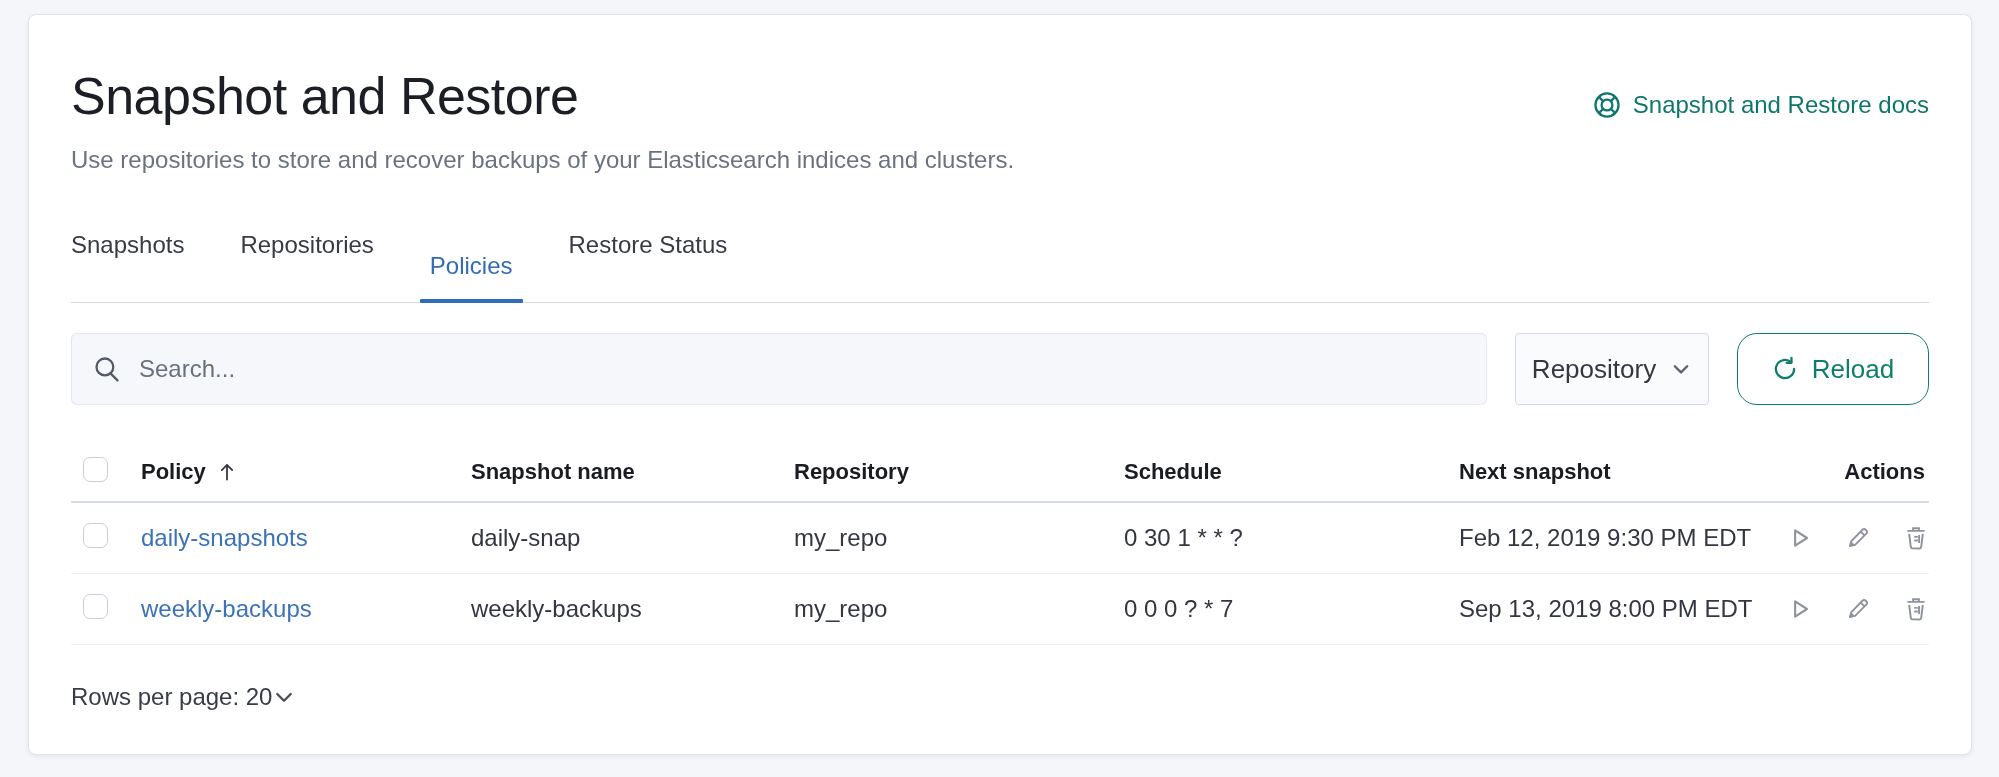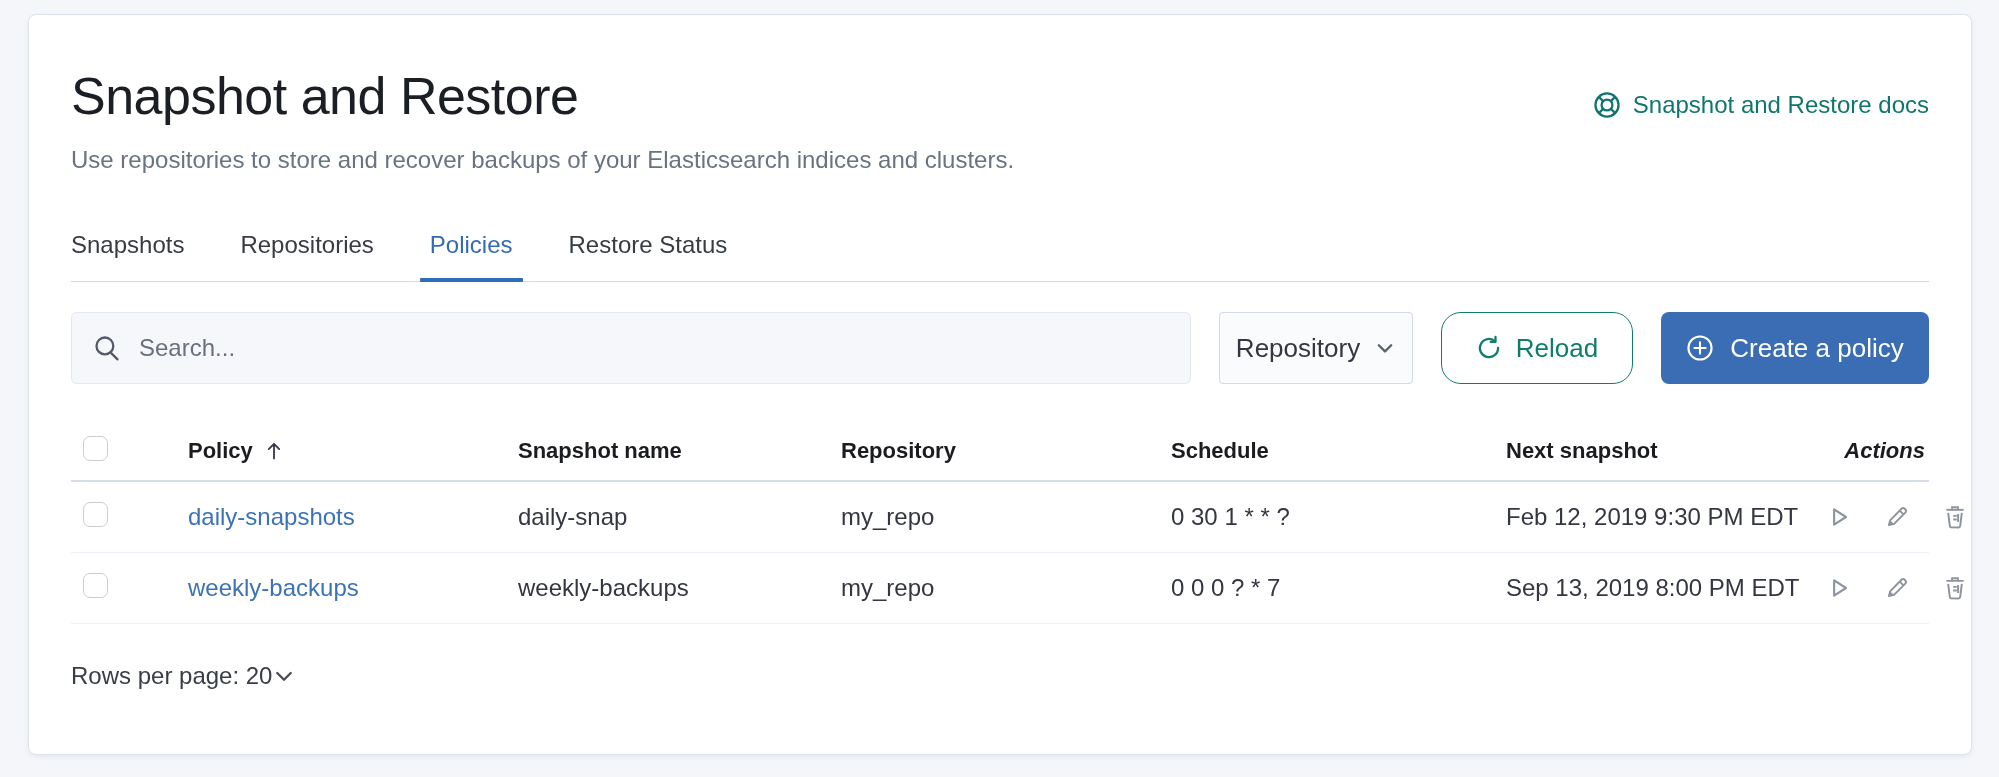--- a/index.html
+++ b/index.html
@@ -53,21 +53,21 @@
     margin-top: 56px;
     border-bottom: 1px solid #d3dae6;
   }
   .tab {
     position: relative;
     font-size: 24px;
     color: #373c44;
     padding-bottom: 22px;
     cursor: pointer;
   }
-  .tab.active { color: #336cb5; }
+  .tab.active { color: #336cb5; margin-top: 21px; }
   .tab.active::after {
     content: "";
     position: absolute;
     left: -10px; right: -10px; bottom: -1px;
     height: 4px;
     background: #2f6db8;
     border-radius: 1px;
   }
   
   .toolbar { display: flex; gap: 28px; margin-top: 30px; align-items: center; }
@@ -138,27 +138,27 @@
     cursor: pointer;
     font-family: inherit;
   }
   .create-btn svg { width: 28px; height: 28px; }
   
   .table { margin-top: 38px; }
   .trow { display: flex; align-items: center; }
   .thead { height: 60px; border-bottom: 2px solid #d6dce8; font-weight: 700; font-size: 22px; color: #1a1c21; }
   .tbody-row { height: 71px; border-bottom: 1px solid #edf0f6; font-size: 24px; color: #343741; }
   .col-check   { width: 70px; flex: none; }
-  .col-policy  { width: 330px; flex: none; margin-left: 47px; }
+  .col-policy  { width: 330px; flex: none; }
   .col-snap    { width: 323px; flex: none; }
   .col-repo    { width: 330px; flex: none; }
   .col-sched   { width: 335px; flex: none; }
   .col-next    { width: 320px; flex: none; }
   .col-actions { flex: 1; display: flex; justify-content: flex-end; align-items: center; }
-  .thead .col-actions { padding-right: 4px; font-style: italic; }
+  .thead .col-actions { padding-right: 4px; }
   .sort-header { display: inline-flex; align-items: center; gap: 10px; cursor: pointer; }
   .sort-header svg { width: 22px; height: 22px; color: #343741; }
   .checkbox {
     display: inline-block;
     width: 25px; height: 25px;
     margin-left: 12px;
     border: 1px solid #c9cdd6;
     border-radius: 7px;
     background: #fff;
     cursor: pointer;
@@ -230,29 +230,20 @@
     </div>
     <button class="reload-btn">
       <span style="display:inline-flex;">
         <svg viewBox="0 0 16 16" fill="none" stroke="currentColor" stroke-width="1.4">
           <path d="M13.6 8A5.6 5.6 0 1 1 11.8 3.9" stroke-linecap="round"></path>
           <path d="M12 1.2v3h-3" stroke-linecap="round" stroke-linejoin="round"></path>
         </svg>
       </span>
       <span>Reload</span>
     </button>
-    <button class="create-btn">
-      <span style="display:inline-flex;">
-        <svg viewBox="0 0 16 16" fill="none" stroke="currentColor" stroke-width="1.2">
-          <circle cx="8" cy="8" r="6.6"></circle>
-          <path d="M8 4.8v6.4M4.8 8h6.4" stroke-linecap="round"></path>
-        </svg>
-      </span>
-      <span>Create a policy</span>
-    </button>
   </div>
 
   
   <div class="table">
     <div class="trow thead">
       <div class="col-check">
         <span class="checkbox"></span>
       </div>
       <div class="col-policy">
         <span class="sort-header">

